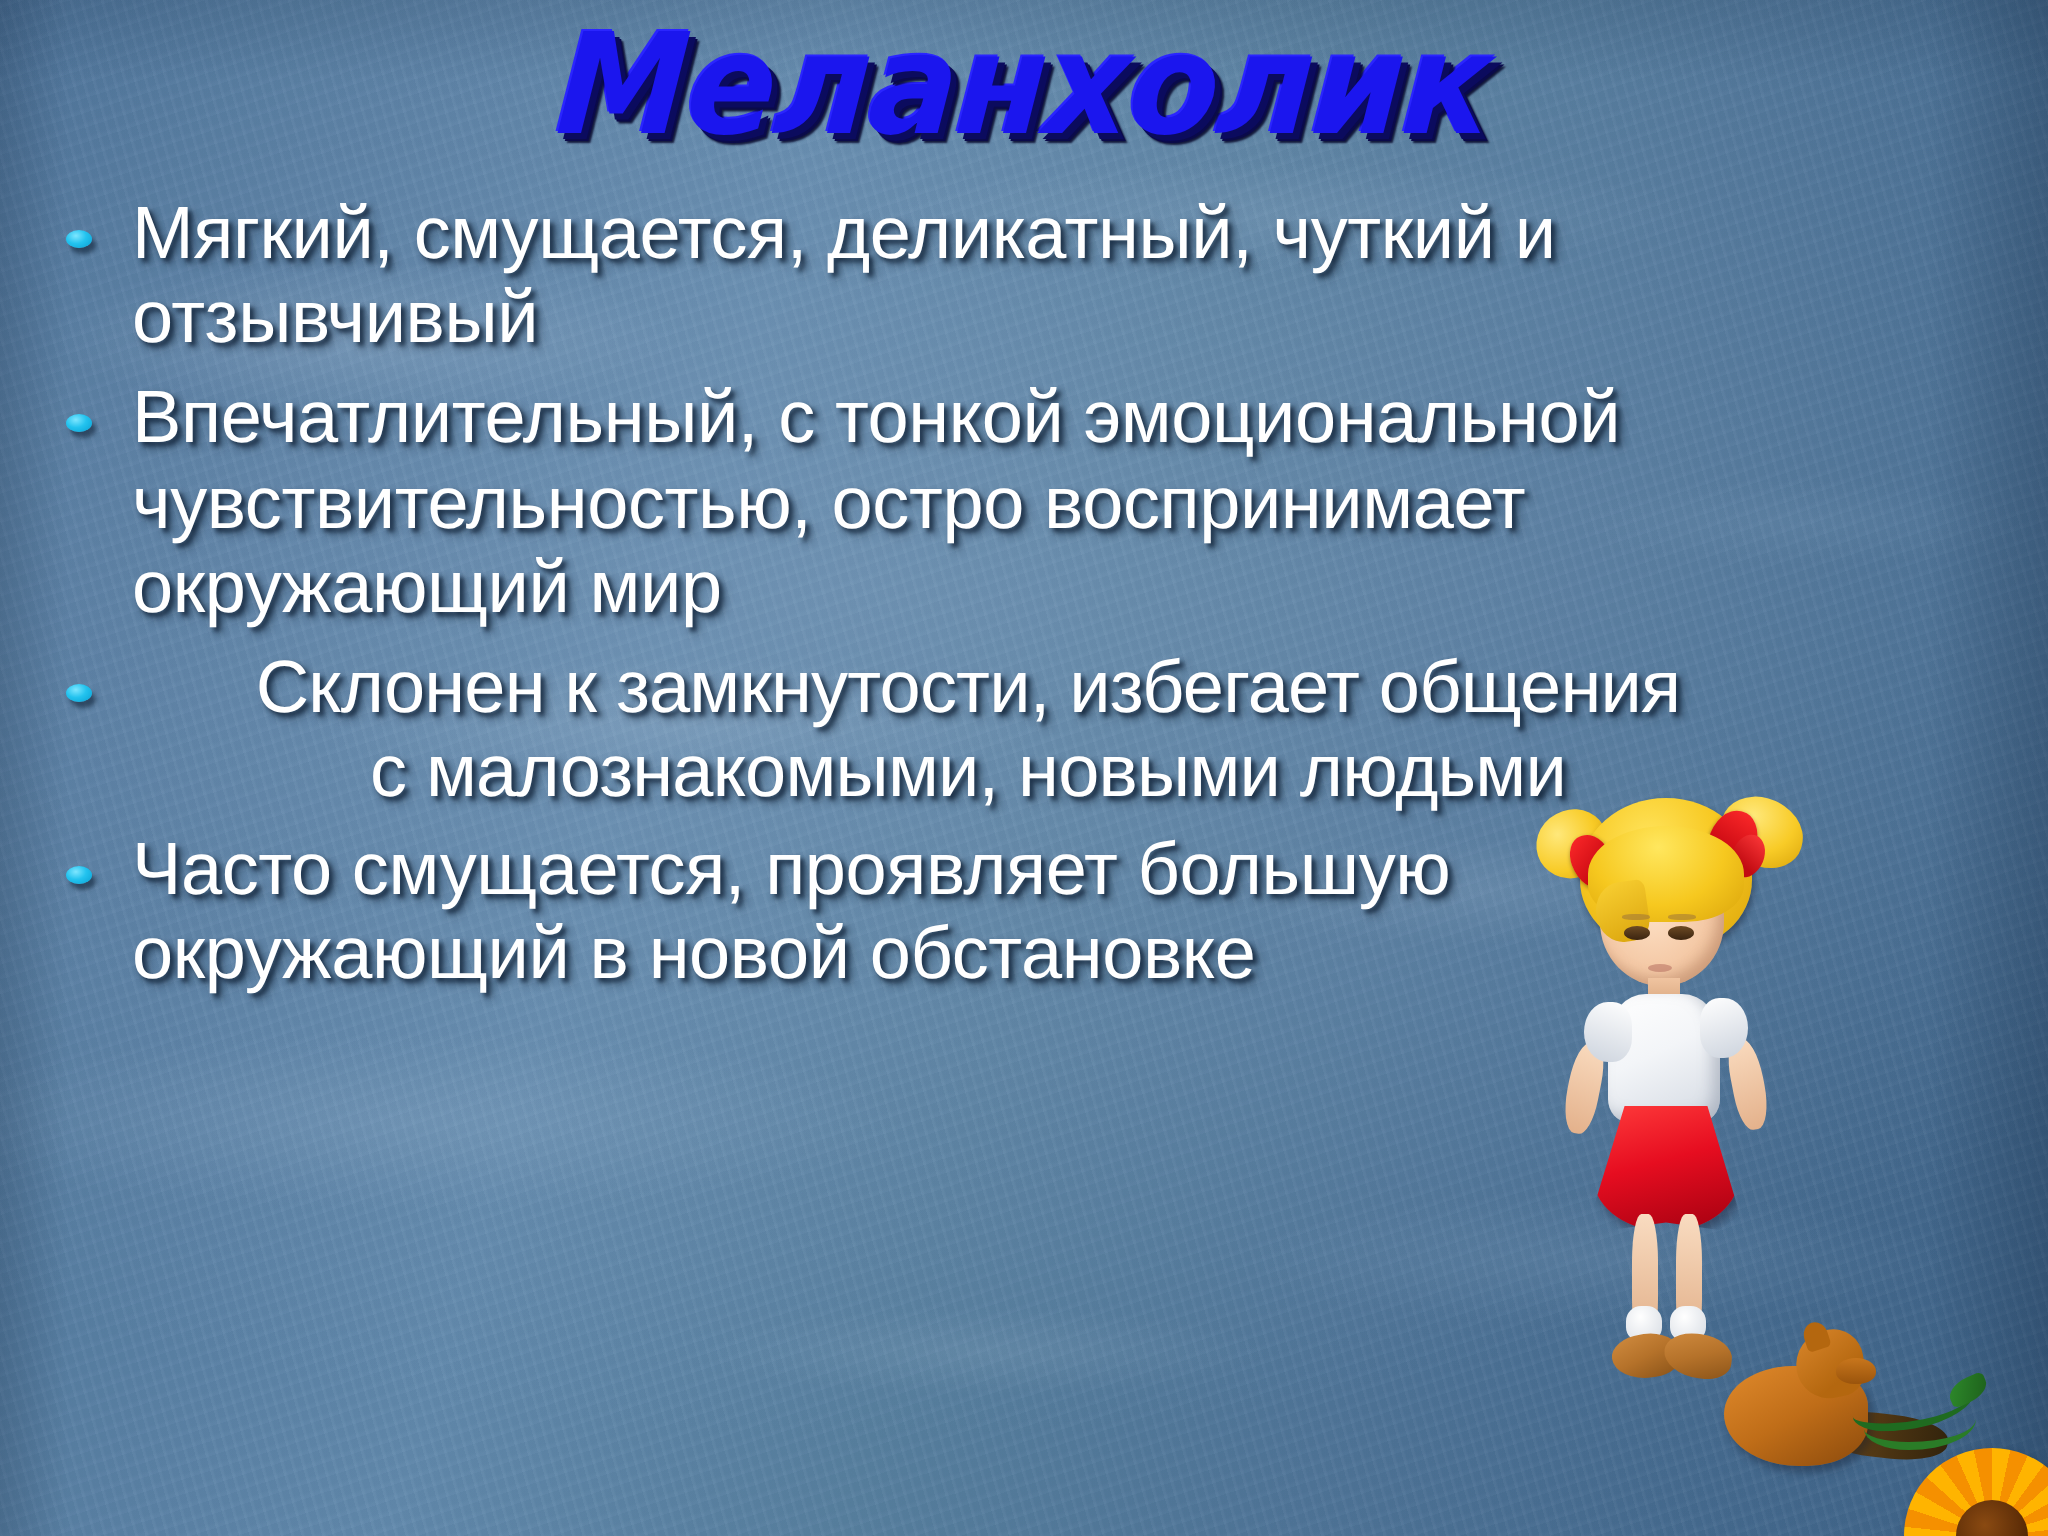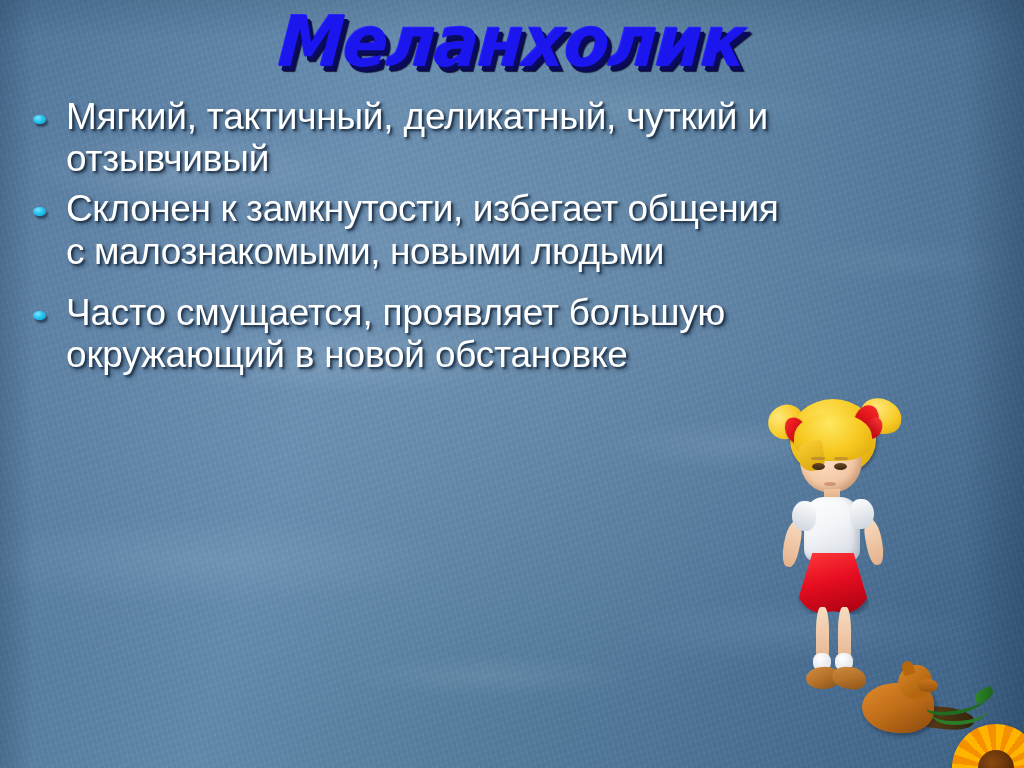--- a/index.html
+++ b/index.html
@@ -116,21 +116,21 @@
   }
   .bullet-text.b3 {
     letter-spacing: -0.4px;
   }
   .b1 { font-size: 37px; }
   .b2 { font-size: 37px; }
   .b4 { font-size: 37px; }
 
   .row-1 { margin-bottom: 8px; }
   .row-2 { margin-bottom: 8px; }
-  .row-3 { margin-bottom: 19px; }
+  .row-3 { margin-bottom: 7px; text-align: center; }
 
   
   .girl {
     position: absolute;
     left: 770px;
     top: 395px;
     width: 150px;
     height: 330px;
     z-index: 4;
   }
@@ -383,24 +383,30 @@
 <div class="slide">
 
   <div class="title-wrap">
     <span class="title">Меланхолик</span>
   </div>
 
   <div class="bullets">
 
     <div class="bullet-row row-1">
       <span class="bullet-dot"></span>
-      <span class="bullet-text b1">Мягкий, тактичный, деликатный, чуткий и
+      <span class="bullet-text b1">Мягкий, смущается, деликатный, чуткий и
 отзывчивый</span>
     </div>
 
+    <div class="bullet-row row-2">
+      <span class="bullet-dot"></span>
+      <span class="bullet-text b2">Впечатлительный, с тонкой эмоциональной
+чувствительностью, остро воспринимает
+окружающий мир</span>
+    </div>
 
     <div class="bullet-row row-3">
       <span class="bullet-dot"></span>
       <span class="bullet-text b3">Склонен к замкнутости, избегает общения
  с малознакомыми, новыми людьми</span>
     </div>
 
     <div class="bullet-row row-4">
       <span class="bullet-dot"></span>
       <span class="bullet-text b4">Часто смущается, проявляет большую

